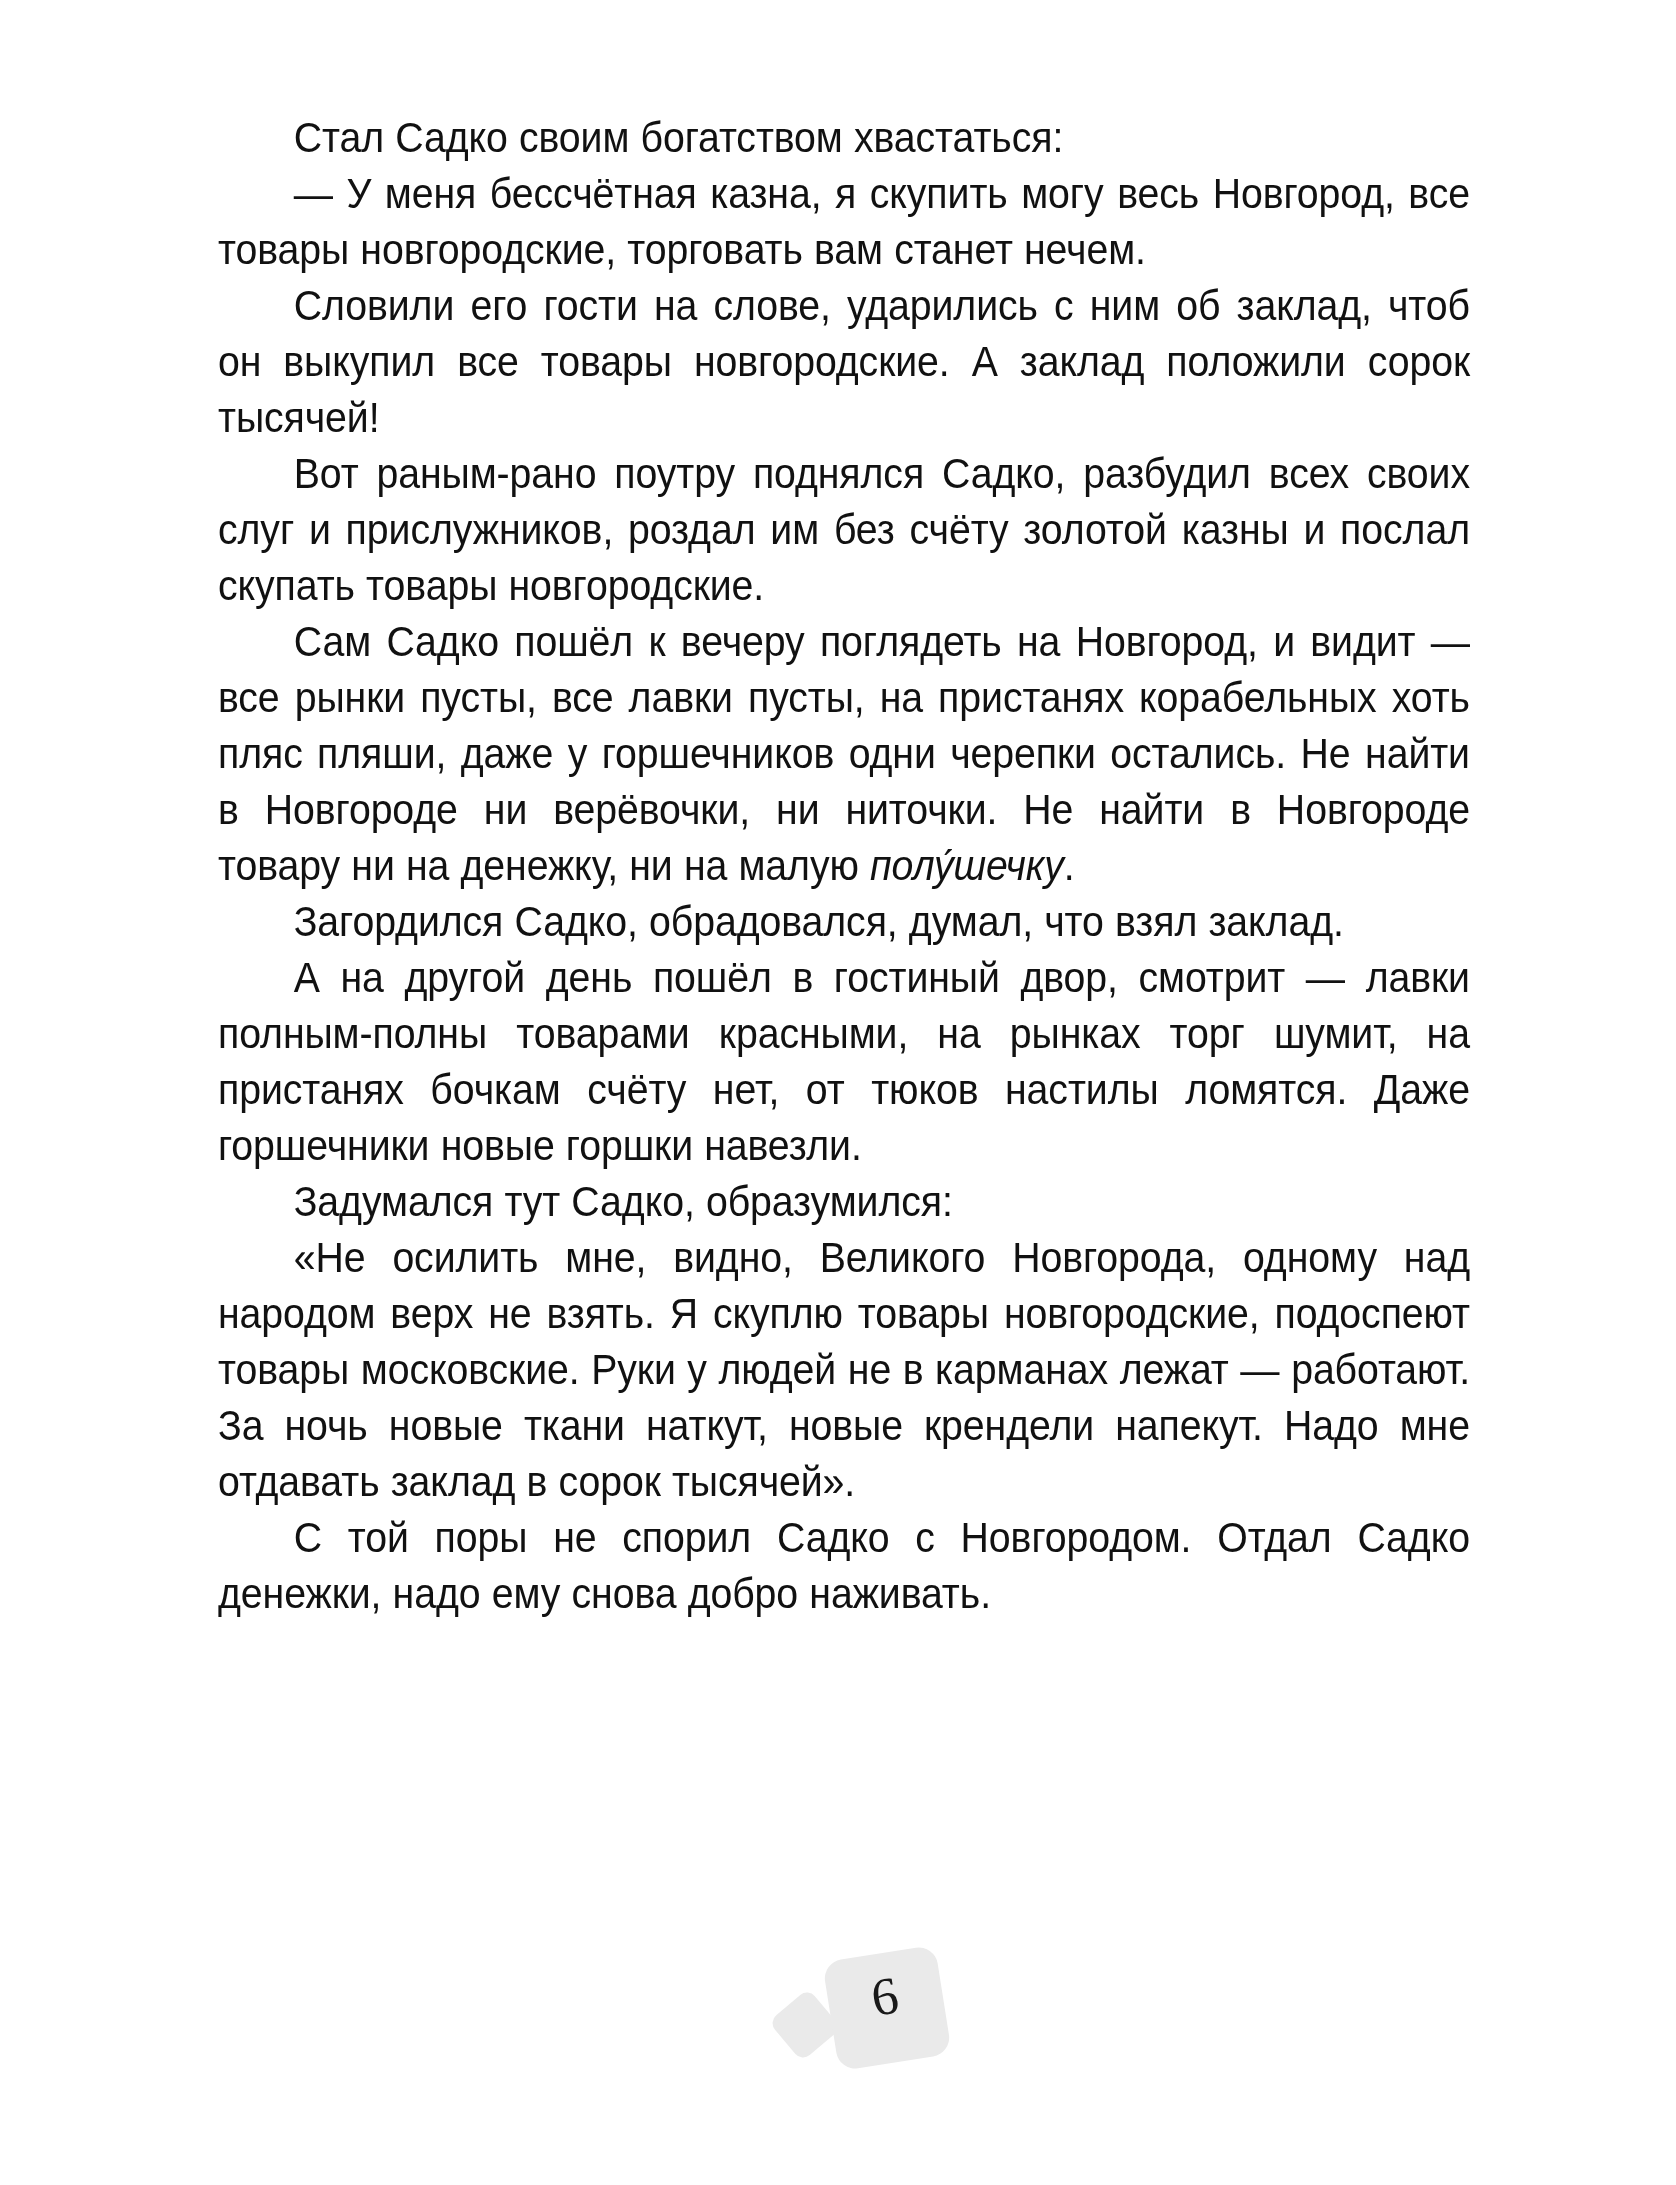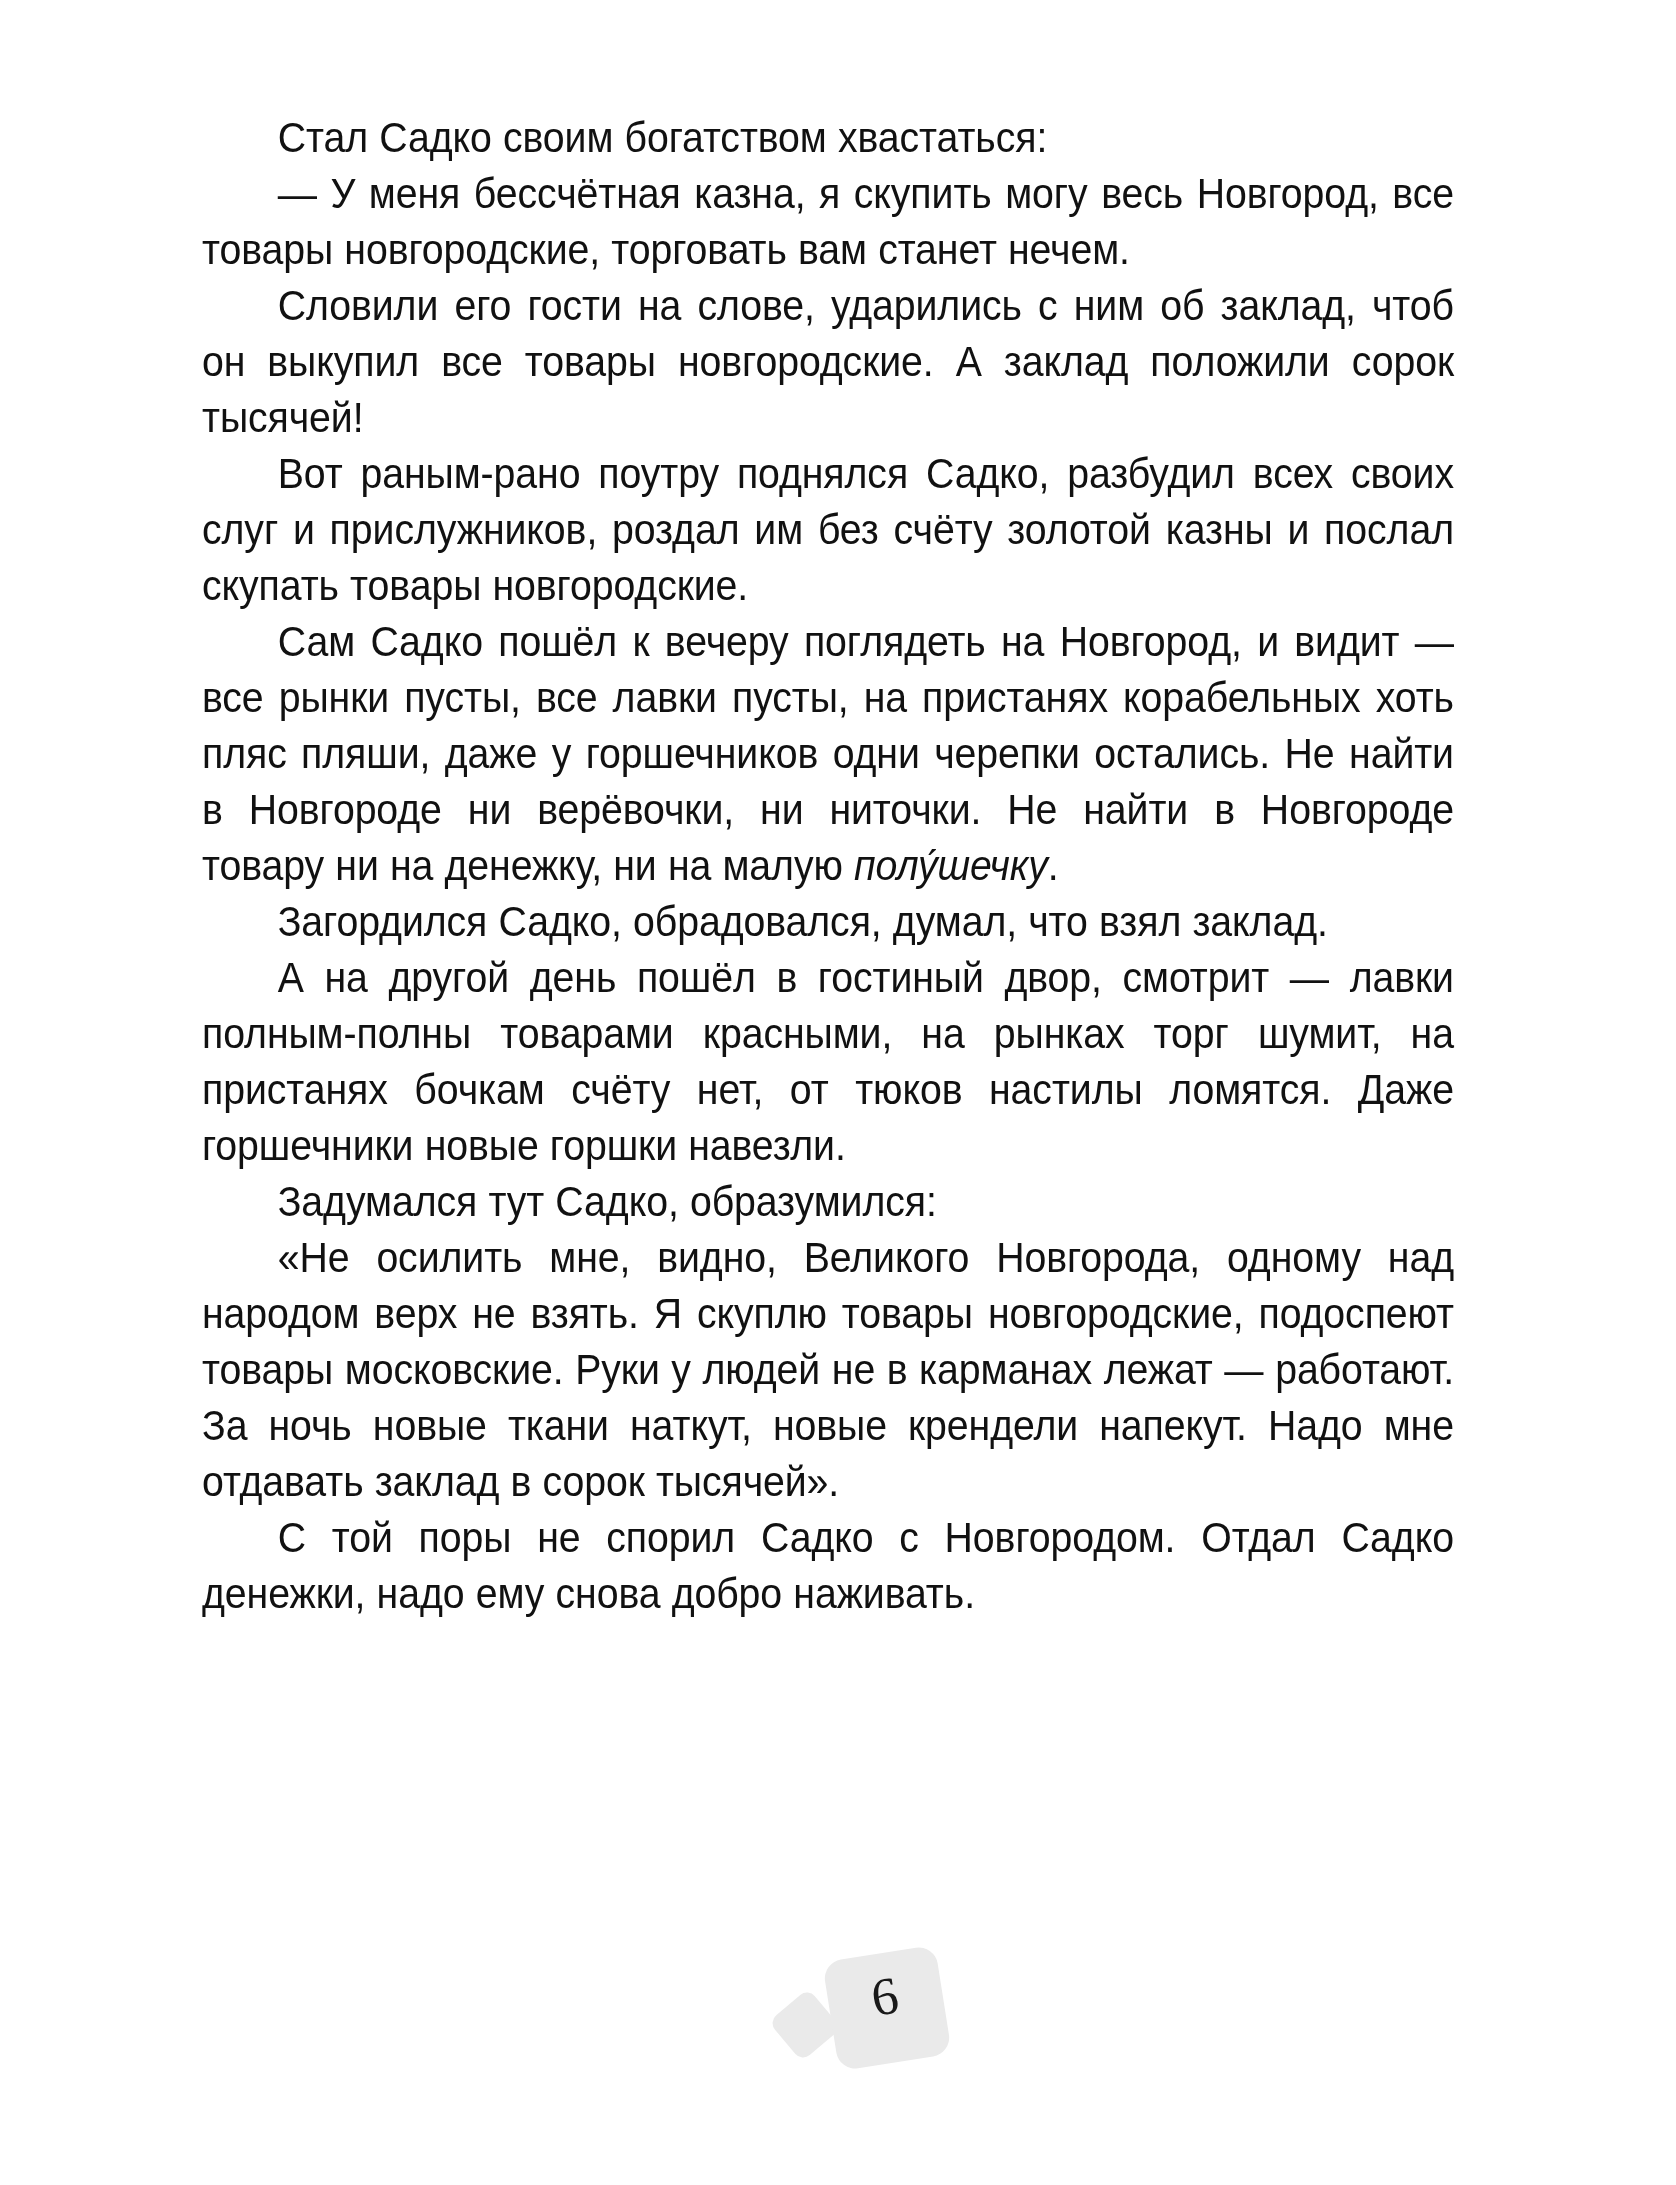--- a/index.html
+++ b/index.html
@@ -13,21 +13,21 @@
     position: relative;
     width: 1677px;
     height: 2185px;
     background: #ffffff;
     overflow: hidden;
     box-sizing: border-box;
   }
 
   .text-column {
     position: absolute;
-    left: 202px;
+    left: 218px;
     top: 110px;
     width: 1252px;
     box-sizing: border-box;
   }
 
   .para {
     margin: 0;
     font-family: "Liberation Sans", "DejaVu Sans", sans-serif;
     font-size: 42px;
     line-height: 56px;

